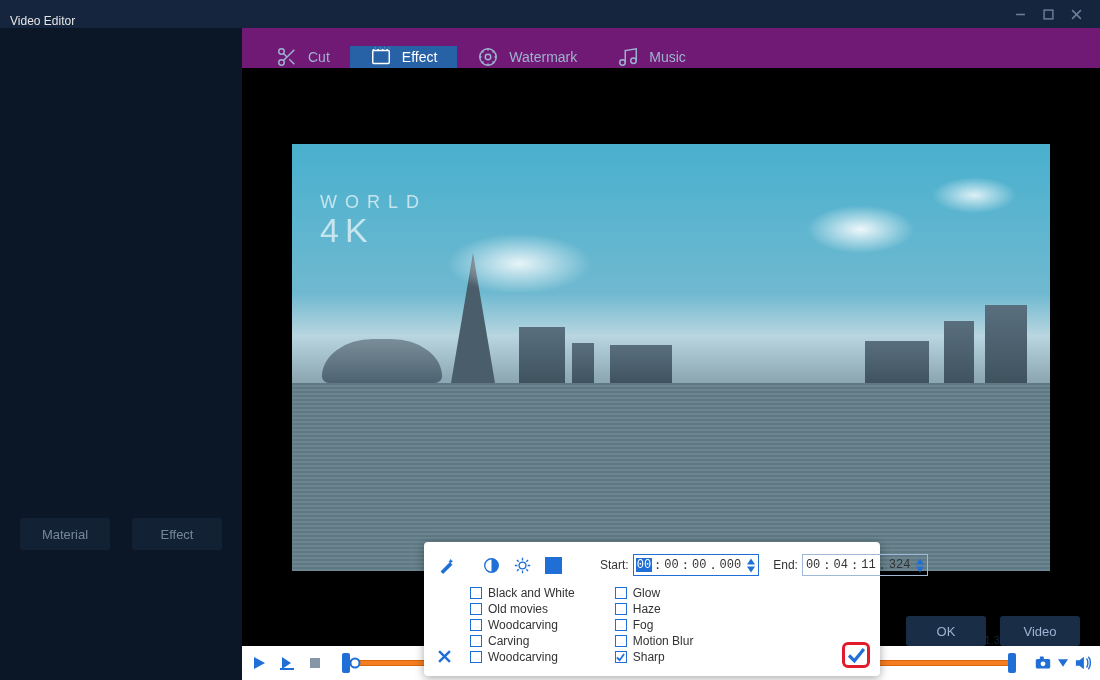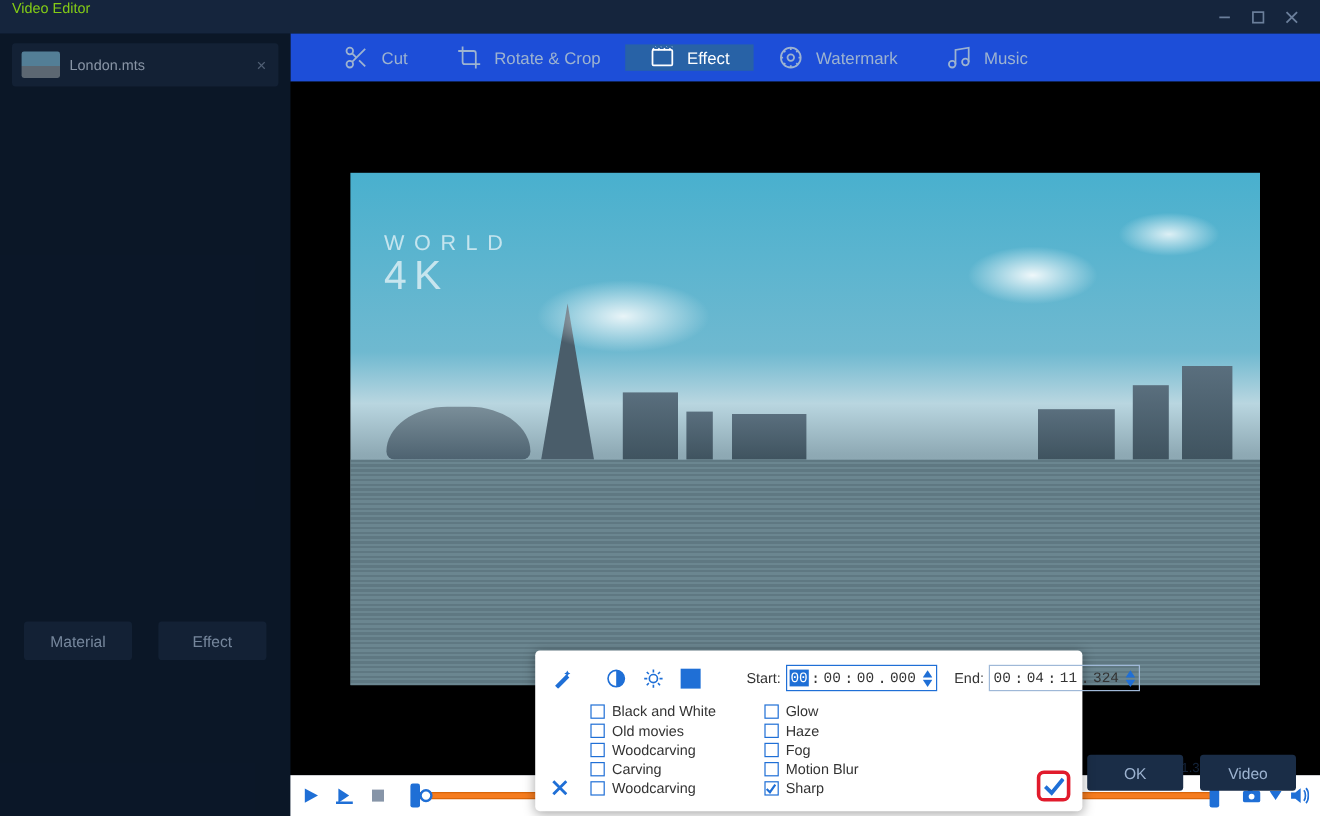--- a/index.html
+++ b/index.html
@@ -1,39 +1,39 @@
 <!DOCTYPE html>
 <html><head>
 <meta charset="utf-8">
 <style>
 * { margin: 0; padding: 0; box-sizing: border-box; font-family: "Segoe UI", sans-serif; }
 body { width: 1100px; height: 680px; background: #0f1f35; overflow: hidden; position: relative; }
 
 
-.titlebar { height: 28px; background: #15253d; display: flex; align-items: flex-start; padding: 0 10px; color: #84cc16; font-size: 12px; }
+.titlebar { height: 28px; background: #15253d; display: flex; align-items: flex-end; padding: 0 10px; color: #e5e5e5; font-size: 12px; }
 .titlebar .spacer { flex: 1; }
 .titlebar .wbtn { width: 28px; height: 28px; display: flex; align-items: center; justify-content: center; color: #6b7f9b; cursor: pointer; }
 .titlebar .wbtn svg { width: 11px; height: 11px; }
 
 
 .app { display: flex; height: calc(100% - 28px); position: relative; }
 
 
 .sidebar { width: 242px; background: #0f1f35; display: flex; flex-direction: column; position: relative; }
 .file-chip { margin: 8px 10px; height: 36px; background: #1a2d47; border-radius: 3px; display: flex; align-items: center; padding: 0 8px; color: #b6c6dd; font-size: 12px; position: relative; }
 .file-chip .thumb { width: 32px; height: 22px; background: linear-gradient(to bottom, #6fa8c9 55%, #7b8a99 55%); border-radius: 2px; margin-right: 8px; }
 .file-chip .close { position: absolute; right: 10px; color: #6b7f9b; font-size: 14px; cursor: pointer; }
 .sidebar-bottom { position: absolute; bottom: 130px; left: 20px; right: 20px; display: flex; gap: 22px; }
 .sidebar-tab { flex: 1; height: 32px; background: #1a2d47; color: #9db3d0; font-size: 13px; border-radius: 3px; display: flex; align-items: center; justify-content: center; cursor: pointer; }
 
 
 .rightpane { flex: 1; display: flex; flex-direction: column; background: #0f1f35; }
 
 
-.tabs { height: 40px; background: #1d4ed8; display: flex; align-items: center; padding-left: 24px; gap: 0; }
+.tabs { height: 40px; background: #701a75; display: flex; align-items: flex-end; padding-left: 14px; gap: 0; }
 .tab { display: flex; align-items: center; gap: 10px; padding: 0 20px; color: #9db3d0; font-size: 14px; cursor: pointer; }
 .tab.active { background: #2862a6; color: #fff; }
 .tab svg { width: 22px; height: 22px; fill: none; stroke: #9db3d0; stroke-width: 1.6; }
 .tab.active svg { stroke: #fff; }
 
 
 .preview-wrap { flex: 1; background: #000; display: flex; align-items: center; justify-content: center; position: relative; }
 .preview { width: 758px; height: 427px; background: linear-gradient(to bottom, #49b0ce 0%, #6fb9d0 35%, #b9d6e0 45%, #8ea9b4 55%, #6f8a95 100%); position: relative; overflow: hidden; }
 .preview::after { content:""; position:absolute; inset:0; background:
   radial-gradient(ellipse 90px 40px at 75% 20%, rgba(255,255,255,.9), transparent 60%),
@@ -59,25 +59,25 @@
 .track { position:absolute; left:14px; right:14px; top:50%; height:6px; transform:translateY(-50%); background:#f57c1f; border-radius:3px; border:1px solid #d9660a; }
 .handle { position:absolute; width:8px; height:20px; top:50%; transform:translateY(-50%); background:#1f6fd6; border-radius:2px; cursor:ew-resize; }
 .handle.left{ left:10px; } .handle.right{ right:10px; }
 .playhead { position:absolute; left:23px; top:50%; transform:translate(-50%,-50%); width:11px; height:11px; background:#fff; border:2px solid #1f6fd6; border-radius:50%; }
 .tlabel { position:absolute; top:-18px; font-size:11px; color:#14243b; white-space:nowrap; }
 .tlabel.center{ left:50%; transform:translateX(-50%);} .tlabel.right{ right:14px; }
 .rightctrls { display:flex; align-items:center; gap:4px; }
 .rightctrls svg { fill:#1f6fd6; }
 
 
-.dlg-buttons { position:absolute; right:20px; bottom:21px; display:flex; gap:14px; }
+.dlg-buttons { position:absolute; right:20px; bottom:34px; display:flex; gap:14px; }
 .dlg-btn { width:80px; height:30px; background:#1a2d47; color:#9db3d0; font-size:13px; border-radius:3px; display:flex; align-items:center; justify-content:center; cursor:pointer; }
 
 
-.popup { position:absolute; left:446px; top:542px; width:456px; height:134px; background:#fff; border-radius:4px; box-shadow:0 2px 10px rgba(0,0,0,.35); padding:12px 14px 10px; font-size:12px; color:#333; }
+.popup { position:absolute; left:424px; top:542px; width:456px; height:134px; background:#fff; border-radius:4px; box-shadow:0 2px 10px rgba(0,0,0,.35); padding:12px 14px 10px; font-size:12px; color:#333; }
 .popup-top { display:flex; align-items:center; gap:14px; margin-bottom:10px; }
 .tool-icn { width:22px; height:22px; display:flex; align-items:center; justify-content:center; color:#1f6fd6; cursor:pointer; }
 .tool-icn svg{ width:17px; height:17px; }
 .vdiv { width:1px; height:22px; background:#d5dde6; }
 .tfield { display:flex; align-items:center; gap:4px; font-size:12px; color:#333; }
 .tfield .lbl{ color:#333; }
 .segbox { display:flex; align-items:center; border:1px solid #1f6fd6; height:22px; padding:0 2px; font-family:monospace; font-size:12px; gap:2px; }
 .segbox span{ padding:0 1px;font-family:Liberation Mono, monospace; }
 .segbox span.sel{ background:#1f6fd6; color:#fff; }
 .spin { display:flex; flex-direction:column; margin-left:2px; }
@@ -115,47 +115,36 @@
     </div>
   <div class="wbtn">
       <svg viewBox="0 0 10 10">
         <path d="M1 1l8 8M9 1l-8 8" stroke="currentColor" stroke-width="1.4"></path>
       </svg>
     </div>
 </div>
 
 <div class="app">
   <div class="sidebar">
-    <div class="file-chip">
-      <div class="thumb"></div>
-      <span>London.mts</span>
-      <span class="close">×</span>
-    </div>
     <div class="sidebar-bottom">
       <div class="sidebar-tab">Material</div>
       <div class="sidebar-tab">Effect</div>
     </div>
     <div class="dim"></div>
   </div>
 
   <div class="rightpane">
     <div class="tabs">
       <div class="tab">
         <svg viewBox="0 0 24 24">
             <circle cx="6" cy="6" r="3"></circle>
             <circle cx="6" cy="18" r="3"></circle>
             <path d="M20 4L8.12 15.88M14.47 14.48L20 20M8.12 8.12L12 12"></path>
           </svg>
         <span>Cut</span>
-      </div>
-      <div class="tab">
-        <svg viewBox="0 0 24 24">
-            <path d="M6 2v14a2 2 0 0 0 2 2h14M2 6h14a2 2 0 0 1 2 2v14"></path>
-          </svg>
-        <span>Rotate &amp; Crop</span>
       </div>
       <div class="tab active">
         <svg viewBox="0 0 24 24">
             <rect x="3" y="5" width="18" height="14" rx="1"></rect>
             <path d="M3 5l3-3M8 5l3-3M13 5l3-3M18 5l3-3" stroke-dasharray="2 2"></path>
           </svg>
         <span>Effect</span>
       </div>
       <div class="tab">
         <svg viewBox="0 0 24 24">

